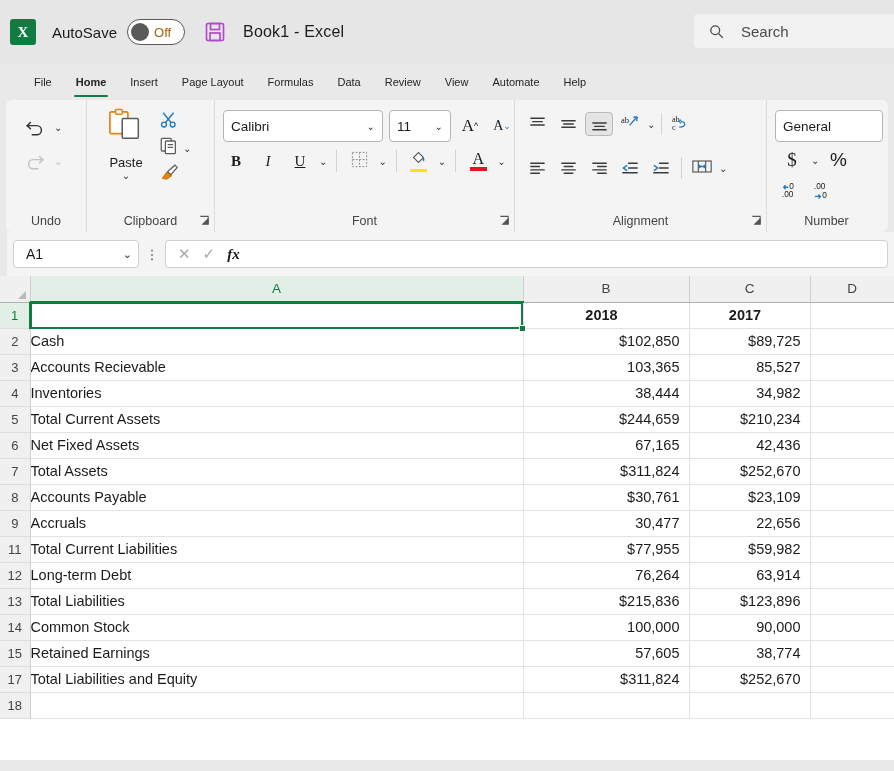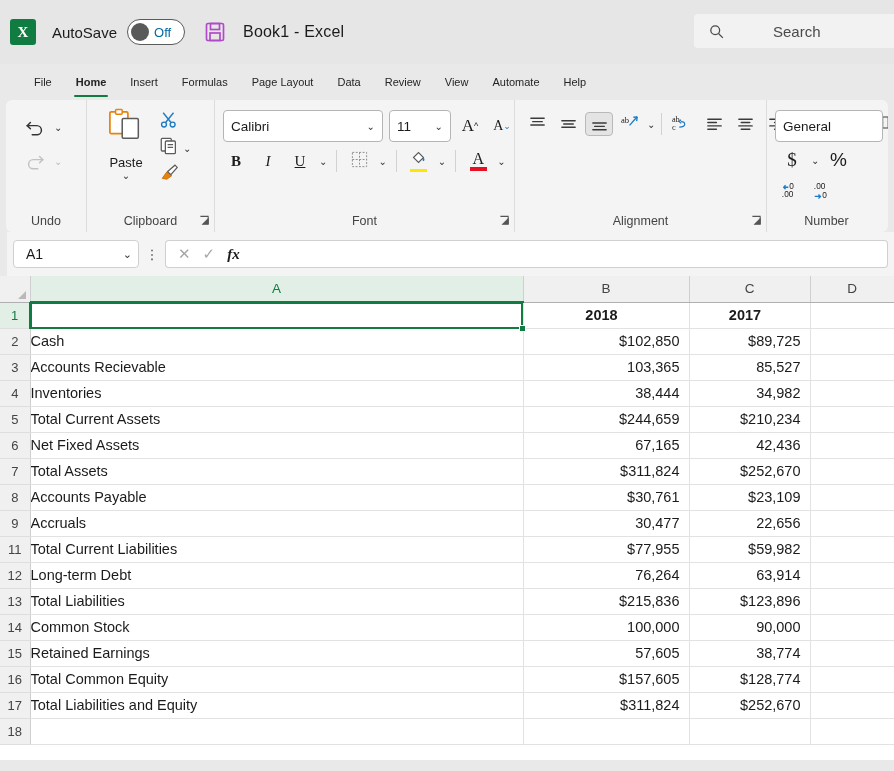--- a/index.html
+++ b/index.html
@@ -29,32 +29,32 @@
     width: 58px; height: 26px; border-radius: 13px;
     border: 1.5px solid #5a5a5a; background: #ffffff;
     display: flex; align-items: center; position: relative;
     margin-right: 18px;
   }
   .toggle .knob {
     width: 18px; height: 18px; border-radius: 50%;
     background: #5a5a5a; margin-left: 3px;
   }
   .toggle .tstate {
-    font-size: 13px; color: #0369a1; margin-left: 5px;
+    font-size: 13px; color: #a16207; margin-left: 5px;
   }
   .save-icon { margin-right: 16px; display: flex; align-items: center; }
   .doc-title { font-size: 16px; color: #1b1b1b; letter-spacing: .2px; }
   .searchbox {
     position: absolute; left: 694px; top: 14px;
     width: 230px; height: 34px; background: #f2f2f2;
     border-radius: 4px; display: flex; align-items: center;
     padding-left: 14px;
   }
   .searchbox .sicon { margin-right: 16px; display:flex; }
-  .searchbox .splace { font-size: 15px; color: #4a4a4a; margin-left: 32px; }
+  .searchbox .splace { font-size: 15px; color: #4a4a4a; }
 
   
   .tabstrip {
     height: 36px; background: #e9e9e9;
     display: flex; align-items: stretch; padding-left: 22px;
   }
   .tab {
     display: flex; align-items: center; padding: 0 12px;
     font-size: 11px; color: #242424; position: relative;
     white-space: nowrap;
@@ -131,21 +131,21 @@
   }
   .b-b { font-weight: bold; font-family:"Liberation Serif",serif;}
   .b-i { font-style: italic; font-family:"Liberation Serif",serif;}
   .b-u { text-decoration: underline; font-family:"Liberation Serif",serif;}
   .vsep { width:1px; height:22px; background:#d2d2d2; margin:0 3px; }
   .swatch-wrap { display:flex; flex-direction:column; align-items:center; }
   .swatch { width:17px; height:3.5px; margin-top:1px; }
 
   
   .g-align { width: 252px; }
-  .g-align .group-body { gap: 4px; padding-top: 6px; }
+  .g-align .group-body { flex-direction: column; gap: 20px; padding-top: 6px; }
   .arow { display: flex; align-items: center; gap: 3px; }
   .abtn { width:28px; height:24px; display:flex; align-items:center; justify-content:center; }
   .abtn.sel { border:1px solid #b9b9b9; background:#e4e4e4; border-radius:4px; }
 
   
   .g-num { width: 120px; }
   .g-num .group-body { flex-direction: column; gap: 5px; padding-top: 4px; align-items:flex-start;}
   .numcombo { width: 108px; }
   .nrow { display:flex; align-items:center; gap:6px; padding-left: 4px;}
 
@@ -252,24 +252,24 @@
     <div class="tab">
         <span>File</span>
       </div>
     <div class="tab active">
         <span>Home</span>
       </div>
     <div class="tab">
         <span>Insert</span>
       </div>
     <div class="tab">
+        <span>Page Layout</span>
+      </div>
+    <div class="tab">
         <span>Formulas</span>
-      </div>
-    <div class="tab">
-        <span>Page Layout</span>
       </div>
     <div class="tab">
         <span>Data</span>
       </div>
     <div class="tab">
         <span>Review</span>
       </div>
     <div class="tab">
         <span>View</span>
       </div>
@@ -702,27 +702,20 @@
           <td class="cell"></td>
         </tr>
         <tr>
           <th class="rowhead">15</th>
           <td class="cell">Retained Earnings</td>
           <td class="cell num">57,605</td>
           <td class="cell num">38,774</td>
           <td class="cell"></td>
         </tr>
         <tr>
-          <th class="rowhead">16</th>
-          <td class="cell">Total Common Equity</td>
-          <td class="cell num">$157,605</td>
-          <td class="cell num">$128,774</td>
-          <td class="cell"></td>
-        </tr>
-        <tr>
           <th class="rowhead">17</th>
           <td class="cell">Total Liabilities and Equity</td>
           <td class="cell num">$311,824</td>
           <td class="cell num">$252,670</td>
           <td class="cell"></td>
         </tr>
         <tr>
           <th class="rowhead">18</th>
           <td class="cell"></td>
           <td class="cell num"></td>

